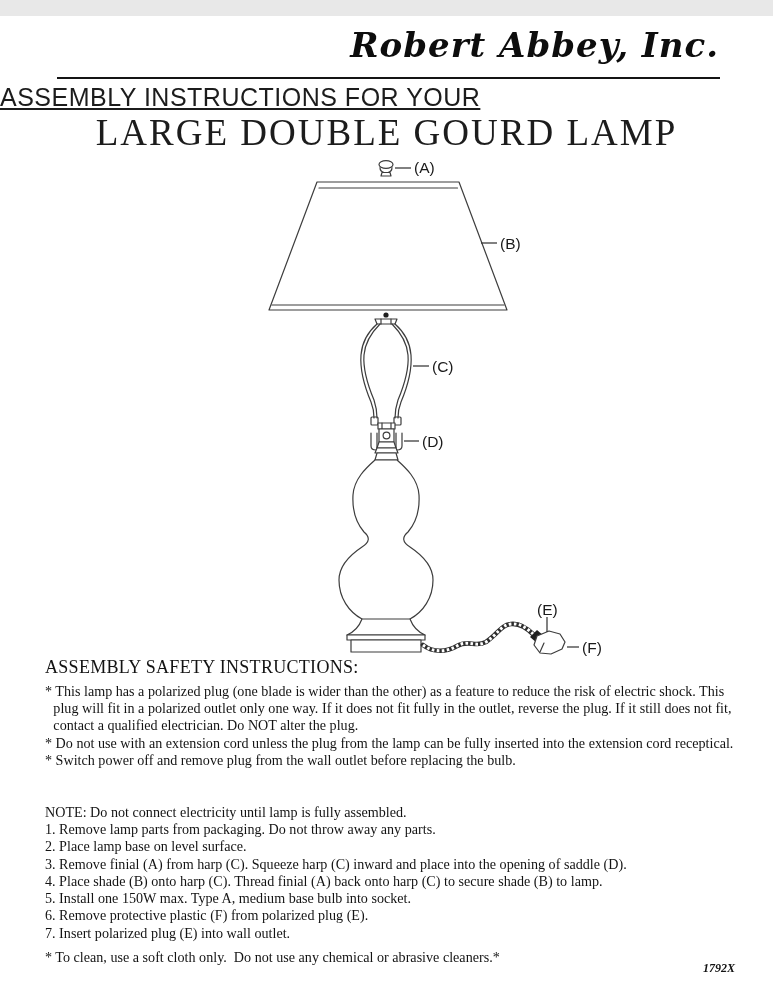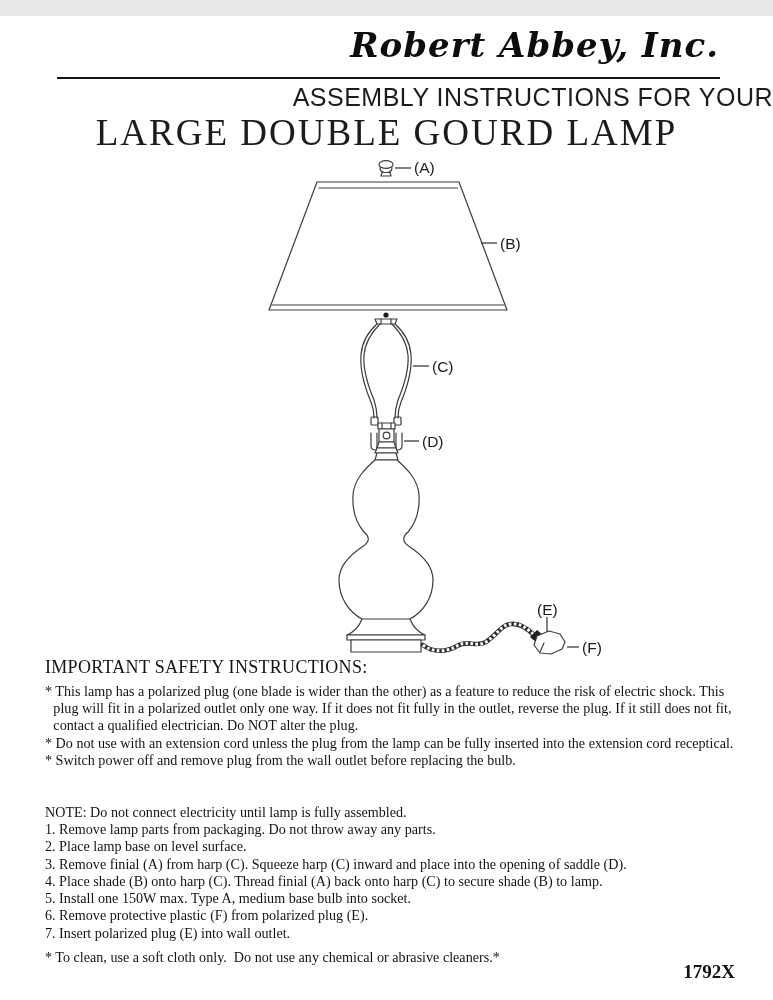--- a/index.html
+++ b/index.html
@@ -4,45 +4,45 @@
 <style>
   html,body{margin:0;padding:0;background:#e8e8e8;}
   .page{position:relative;width:773px;height:1000px;background:#ffffff;margin:16px auto;
         font-family:"Liberation Serif",serif;color:#161616;overflow:hidden;}
 
   .logo{position:absolute;top:9px;right:54px;
         font-family:"DejaVu Serif",serif;font-style:italic;font-weight:700;
         font-size:34px;letter-spacing:1px;color:#0d0d0d;white-space:pre;}
   .rule{position:absolute;left:57px;right:53px;top:61px;height:2px;background:#141414;}
 
-  .subtitle{position:absolute;top:67px;left:0;width:100%;text-align:right;
+  .subtitle{position:absolute;top:67px;left:0;width:100%;text-align:left;
         font-family:"Liberation Sans",sans-serif;font-size:25px;font-weight:400;
-        letter-spacing:0.5px;color:#1c1c1c;white-space:pre;}
+        letter-spacing:0.5px;color:#1c1c1c;white-space:pre;text-decoration:underline;}
   .title{position:absolute;top:95px;left:0;width:100%;text-align:center;
         font-family:Liberation Serif, serif;font-size:37px;font-weight:400;
         letter-spacing:2px;color:#1c1c1c;white-space:pre;}
 
   svg.diagram{position:absolute;left:0;top:0;width:773px;height:1000px;}
   .ln{fill:none;stroke:#3d3d3d;stroke-width:1.2;stroke-linejoin:round;stroke-linecap:round;}
   .fw{fill:#ffffff;stroke:#3d3d3d;stroke-width:1.2;stroke-linejoin:round;}
   .leader{stroke:#2e2e2e;stroke-width:1.2;fill:none;}
   .lbl{font-family:"Liberation Sans",sans-serif;font-size:15.5px;fill:#1a1a1a;}
   .dark{fill:#1e1e1e;stroke:none;}
   .cord-core{fill:none;stroke:#2e2e2e;stroke-width:4.6;stroke-linecap:round;}
   .cord-stripe{fill:none;stroke:#ffffff;stroke-width:3;stroke-dasharray:2.6 2.4;stroke-linecap:butt;}
 
   .sec-title{position:absolute;left:45px;font-size:18px;letter-spacing:0.3px;
         color:#131313;white-space:pre;}
   .body-block{position:absolute;left:45px;font-size:15.2px;line-height:17.2px;
         color:#131313;transform:scaleX(0.93);transform-origin:0 0;}
   .body-block .line{white-space:pre;}
   .body-block .cont{padding-left:9px;}
   .steps{line-height:17.3px;}
-  .part-code{position:absolute;right:38px;top:945px;font-size:19px;font-weight:700;
-        color:#131313;white-space:pre;}
+  .part-code{position:absolute;right:38px;top:945px;font-size:12px;font-weight:700;
+        color:#131313;white-space:pre;font-style:italic;}
 </style>
 </head>
 <body>
 
 <div class="page">
 
   <div class="logo">Robert Abbey, Inc.</div>
   <div class="rule"></div>
   <div class="subtitle">ASSEMBLY INSTRUCTIONS FOR YOUR</div>
   <div class="title">LARGE DOUBLE GOURD LAMP</div>
@@ -125,21 +125,21 @@
       <polygon class="dark" points="530,621 537,614 544,620 537,627"></polygon>
       <polygon class="fw" points="537,620 549,615 560,618 565,626 562,633 551,638 540,637 534,629"></polygon>
       <line class="ln" x1="540" y1="636" x2="544" y2="627"></line>
     </g>
     <line class="leader" x1="547" y1="601" x2="547" y2="616"></line>
     <text class="lbl" x="537" y="599">(E)</text>
     <line class="leader" x1="567" y1="631" x2="579" y2="631"></line>
     <text class="lbl" x="582" y="637">(F)</text>
   </svg>
 
-  <div class="sec-title" style="top:641px;">IMPORTANT SAFETY INSTRUCTIONS:</div>
+  <div class="sec-title" style="top:641px;">ASSEMBLY SAFETY INSTRUCTIONS:</div>
   <div class="body-block" style="top:666px;">
     <div class="line">* This lamp has a polarized plug (one blade is wider than the other) as a feature to reduce the risk of electric shock. This</div>
     <div class="line cont">plug will fit in a polarized outlet only one way. If it does not fit fully in the outlet, reverse the plug. If it still does not fit,</div>
     <div class="line cont">contact a qualified electrician. Do NOT alter the plug.</div>
     <div class="line">* Do not use with an extension cord unless the plug from the lamp can be fully inserted into the extension cord receptical.</div>
     <div class="line">* Switch power off and remove plug from the wall outlet before replacing the bulb.</div>
   </div>
 
   <div class="body-block" style="top:787px;">
     <div class="line">NOTE: Do not connect electricity until lamp is fully assembled.</div>

